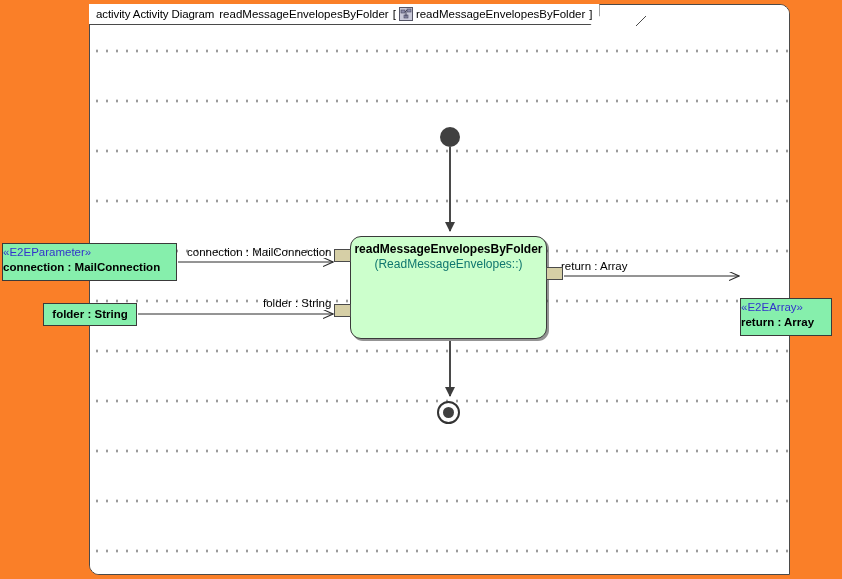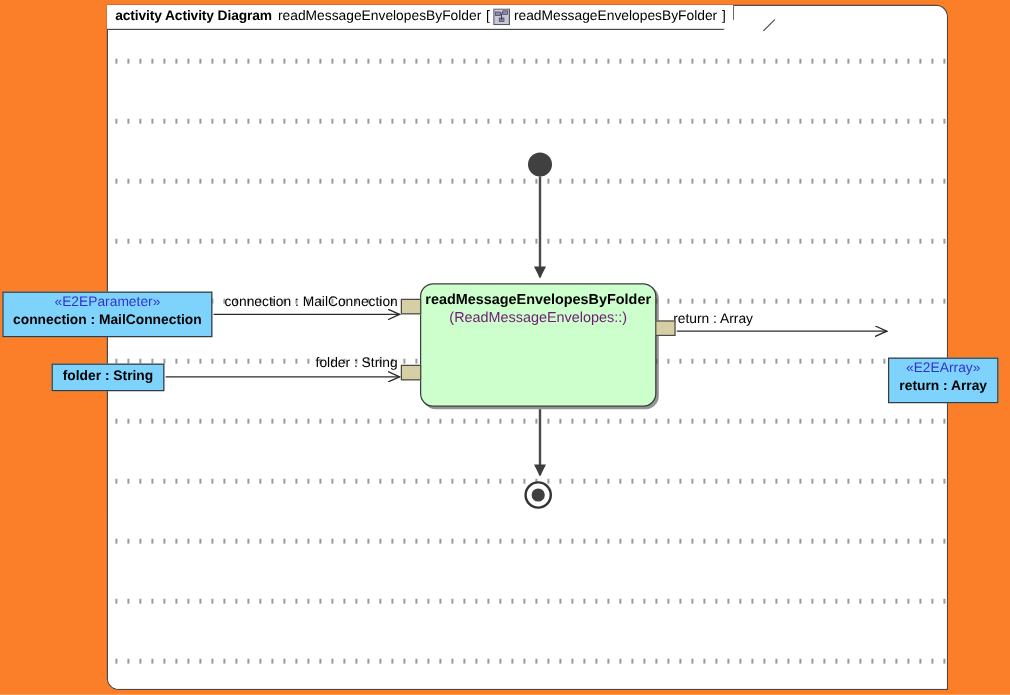--- a/index.html
+++ b/index.html
@@ -65,21 +65,21 @@
     align-items: center;
     padding: 0 6px 0 7px;
     white-space: nowrap;
     
     clip-path: polygon(0 0, calc(100% - 0px) 0, 100% calc(100% - 9px), calc(100% - 9px) 100%, 0 100%);
     font-size: 11.5px;
     color: #000000;
     z-index: 6;
   }
   #frame-title-tab .kw {
-    font-weight: bold;
+    font-weight: normal;
     letter-spacing: -0.1px;
   }
   #frame-title-tab .nm {
     margin-left: 5px;
     font-weight: normal;
   }
   #frame-title-tab .brk {
     margin-left: 4px;
     font-weight: normal;
   }
@@ -129,32 +129,32 @@
     font-size: 12px;
     font-weight: bold;
     color: #000;
     line-height: 14px;
     padding: 0 2px;
     word-break: break-all;
   }
   #action-node .an-sub {
     font-size: 12px;
     font-weight: normal;
-    color: #701a75;
+    color: #0f766e;
     line-height: 15px;
     margin-top: 1px;
   }
 
   
   .param-box {
     position: absolute;
-    background: #7dd3fc;
+    background: #86efac;
     border: 1px solid #3a3a3a;
     box-sizing: border-box;
-    text-align: center;
+    text-align: left;
     z-index: 4;
   }
   .param-box .stereo {
     display: block;
     font-size: 11.5px;
     color: #3333CC;
     line-height: 15px;
     margin-top: 1px;
   }
   .param-box .pname {

